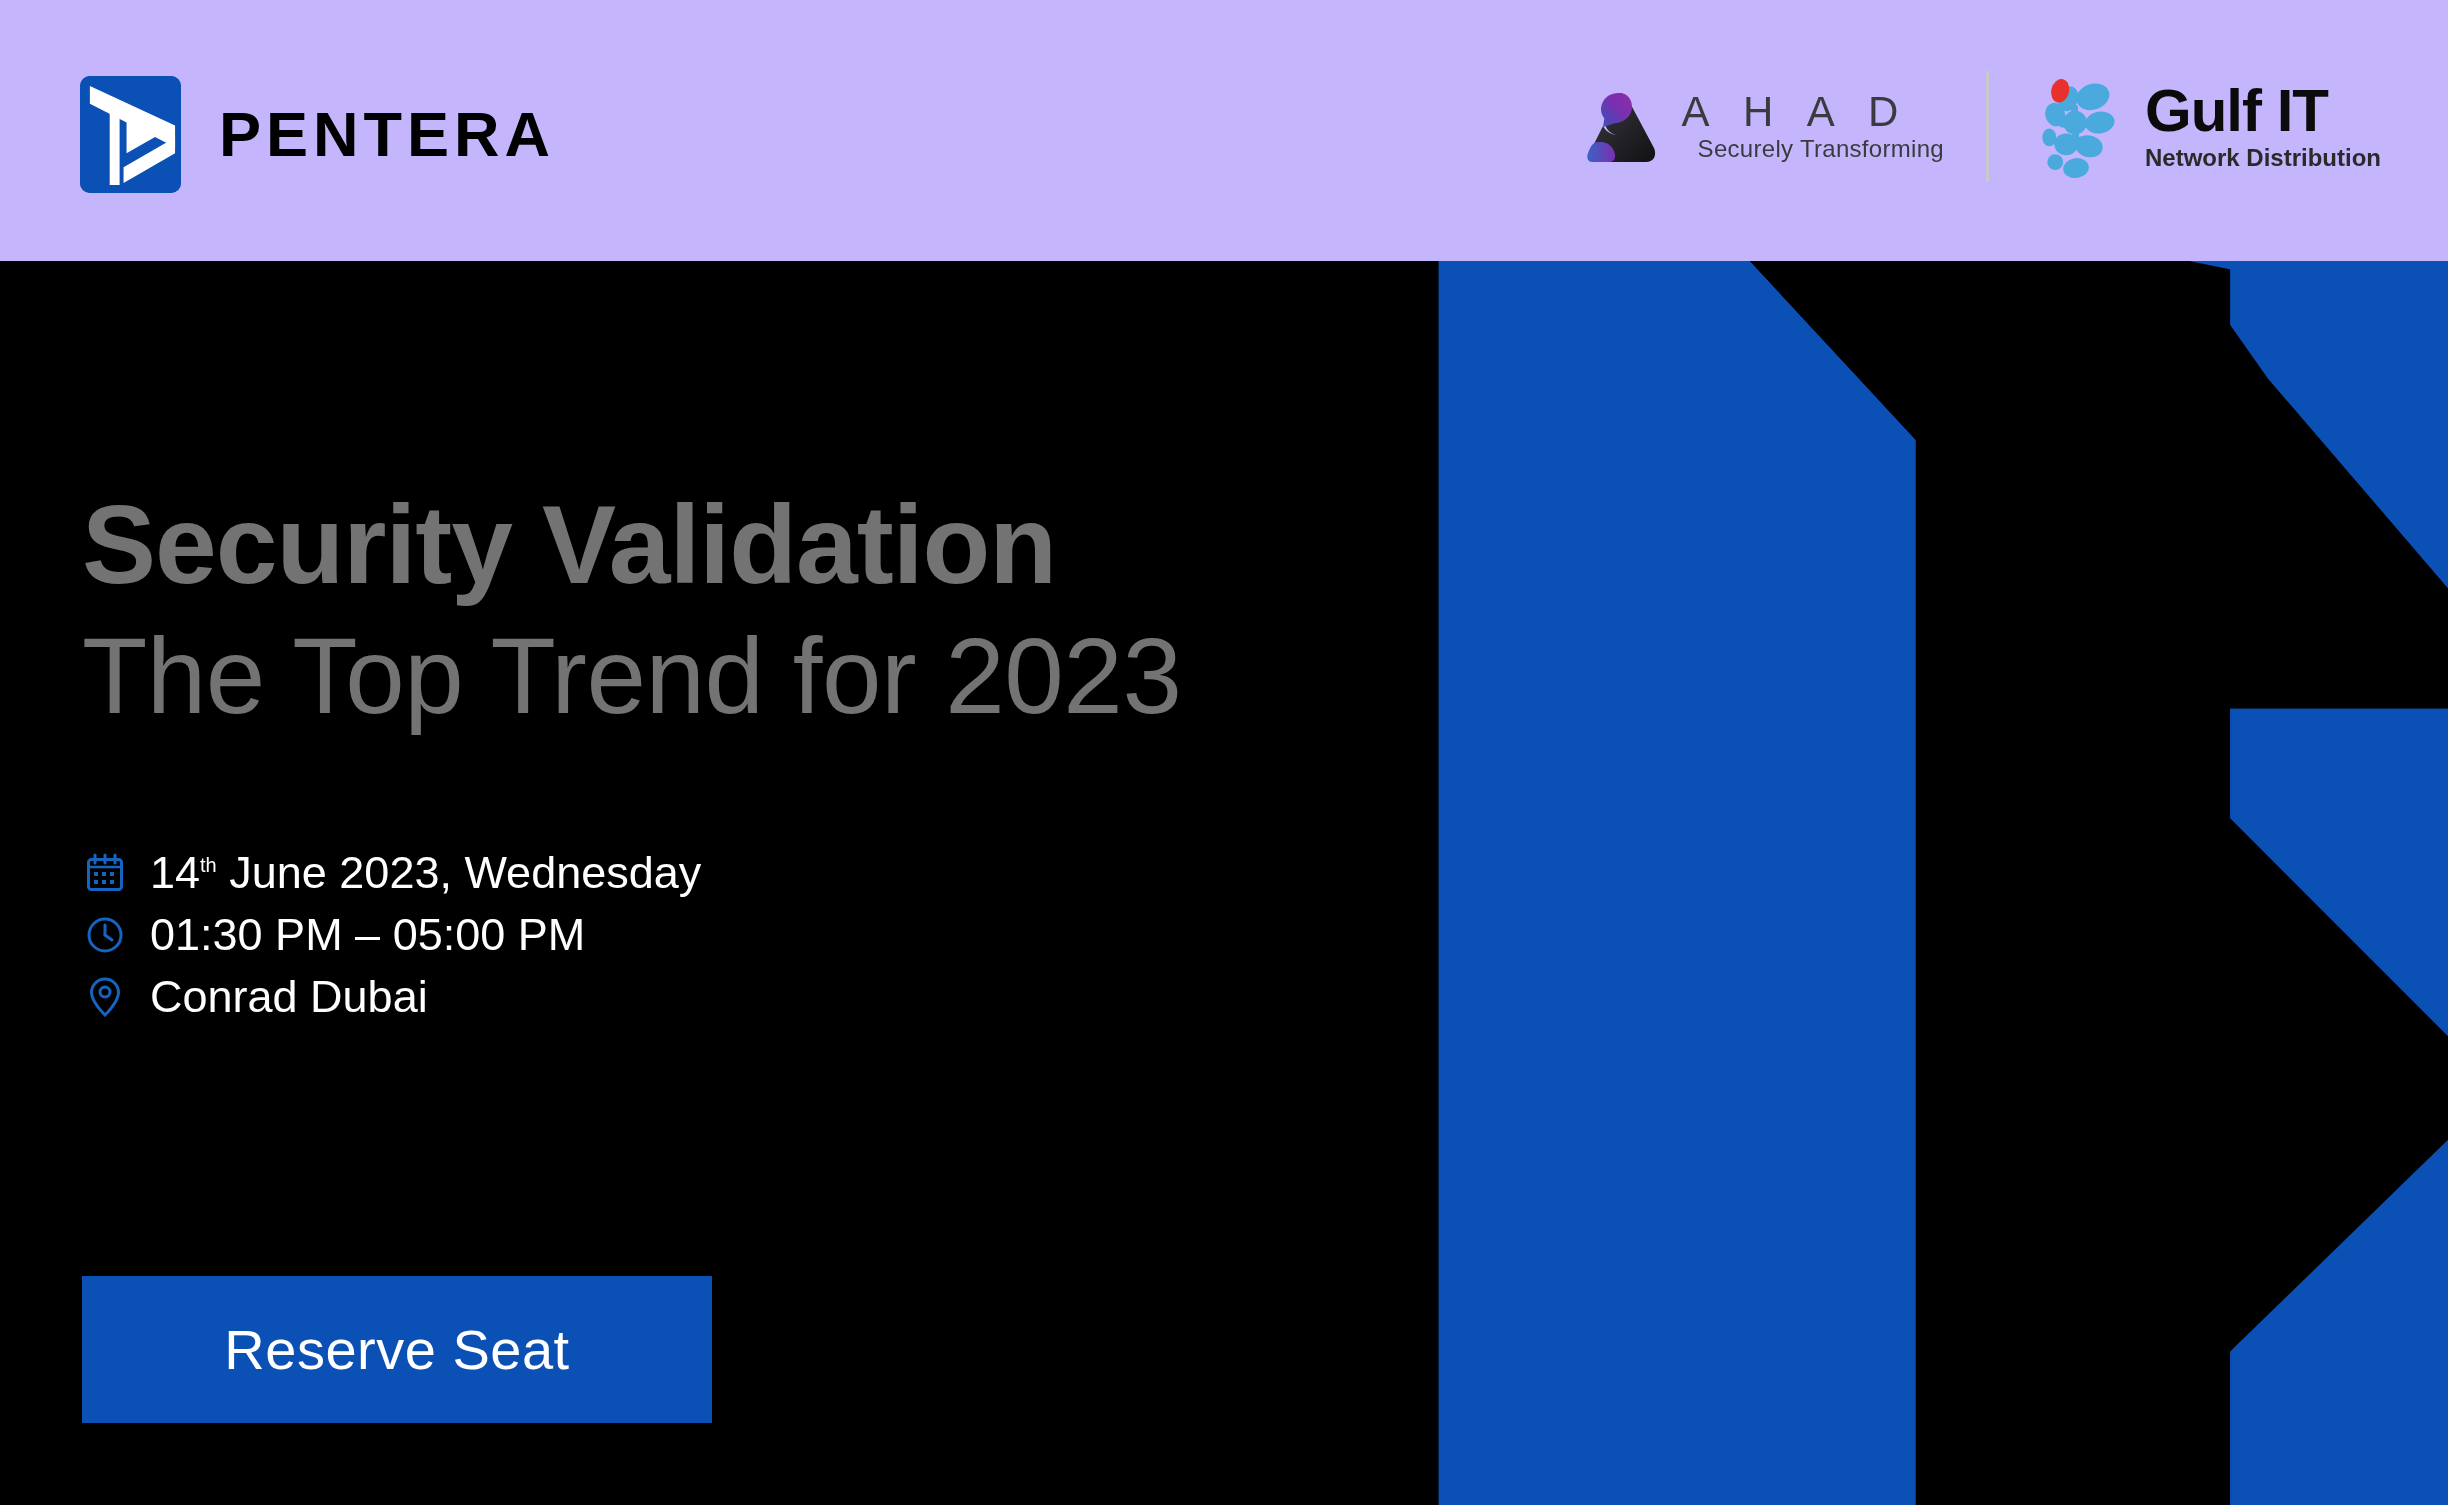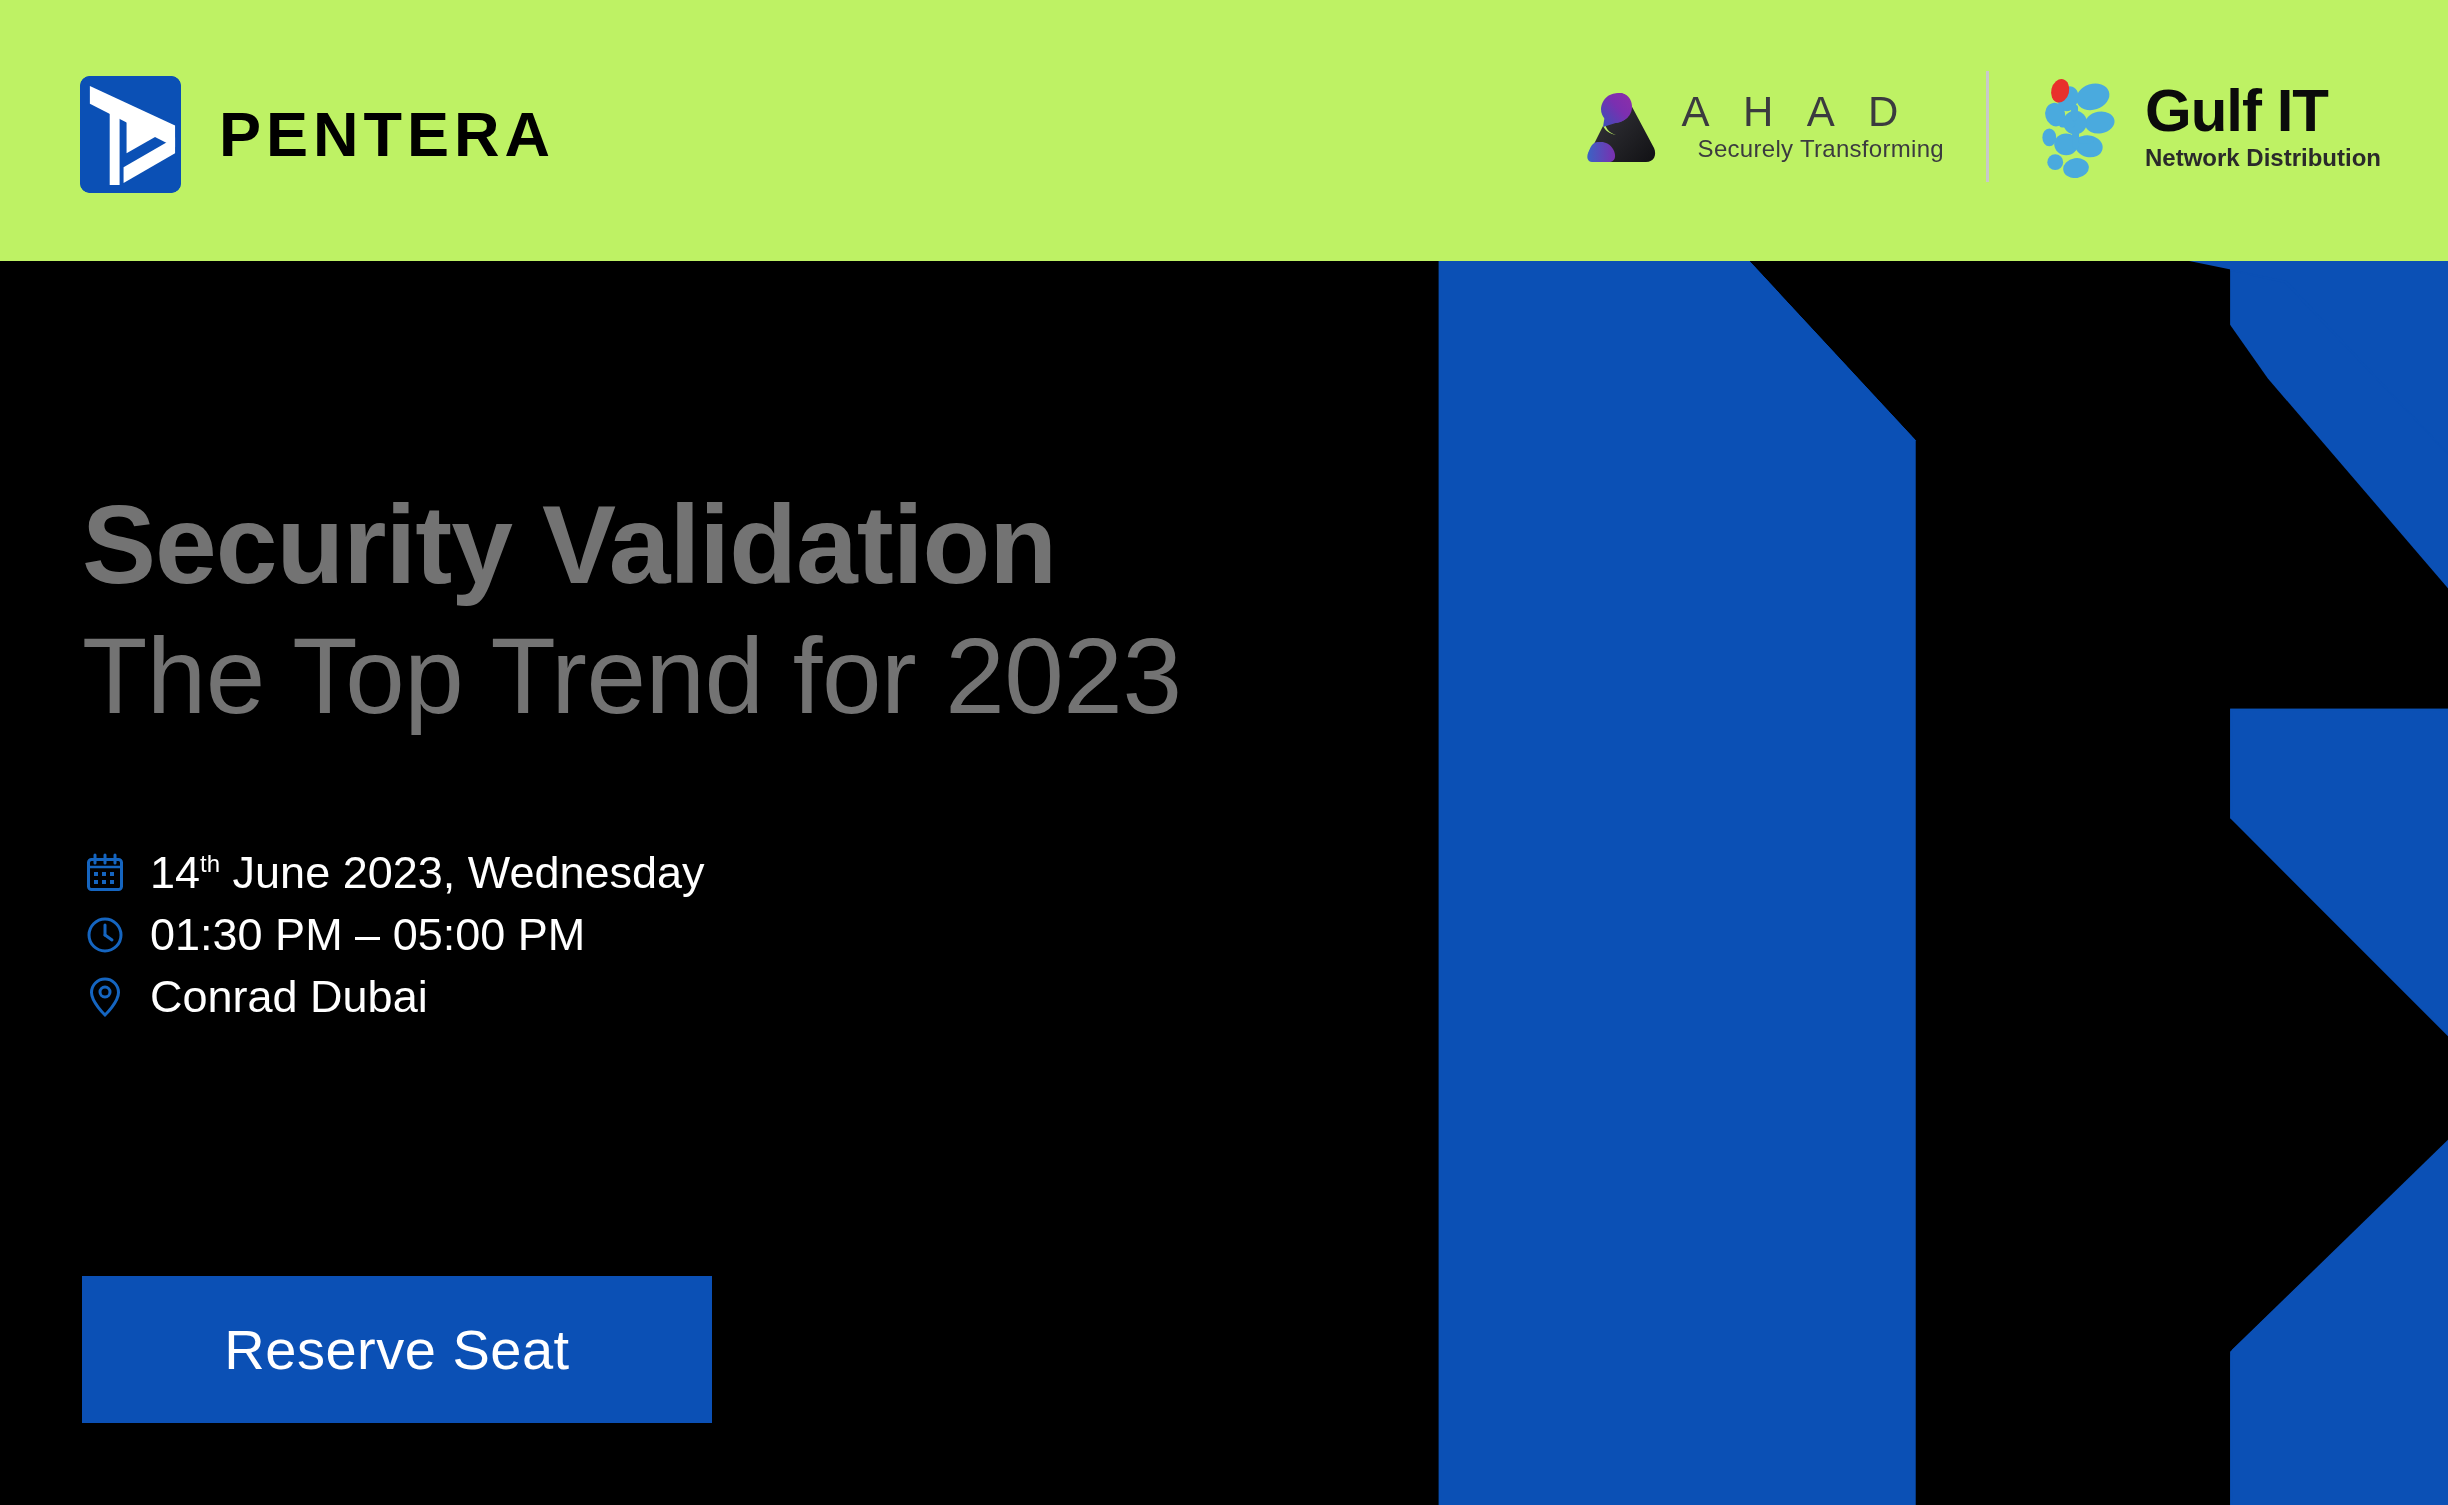--- a/index.html
+++ b/index.html
@@ -7,21 +7,21 @@
   body {
     font-family:"Liberation Sans", sans-serif;
     background:#000;
     overflow:hidden;
     position:relative;
   }
 
   
   .header{
     position:absolute; left:0; top:0; width:2449px; height:261px;
-    background:#bef264;
+    background:#c4b5fd;
     display:flex; align-items:center;
   }
 
   
   .pentera-logo{
     position:absolute; left:80px; top:76px;
     display:flex; align-items:center; gap:38px;
   }
   .pentera-mark{
     width:101px; height:117px; position:relative;
@@ -101,21 +101,21 @@
     display:flex; align-items:center; gap:24px;
   }
   .detail-icon{
     width:42px; height:42px; flex:none;
     display:flex; align-items:center; justify-content:center;
   }
   .detail-text{
     font-size:45px; color:#ffffff; font-weight:normal;
     white-space:nowrap; line-height:1;
   }
-  .detail-text sup{ font-size:24px; vertical-align:super; line-height:0; }
+  .detail-text sup{ font-size:20px; vertical-align:super; line-height:0; }
 
   .cta{
     position:absolute; left:82px; top:1015px;
     width:630px; height:147px;
     background:#0B50B5; border:none;
     display:flex; align-items:center; justify-content:center;
     cursor:pointer;
   }
   .cta-label{
     font-size:56px; color:#ffffff; font-weight:300;

